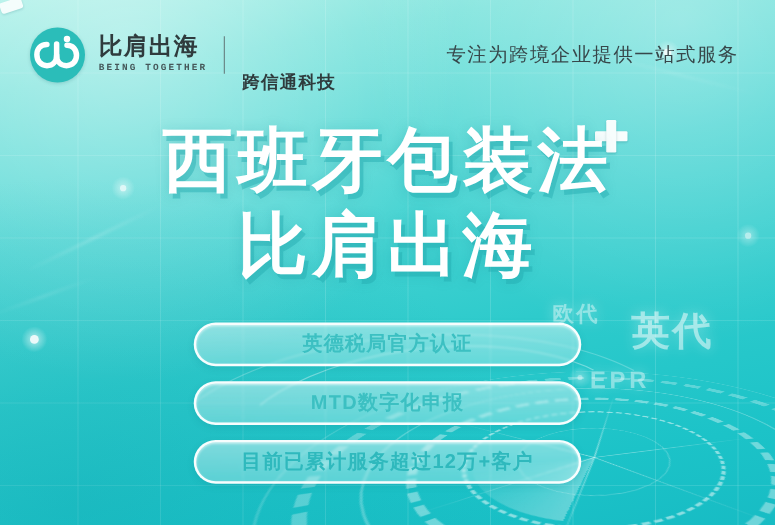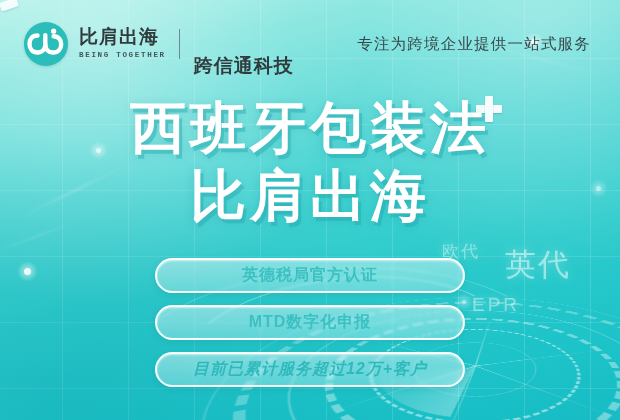--- a/index.html
+++ b/index.html
@@ -51,21 +51,21 @@
 
   .cross{position:absolute;pointer-events:none;}
   .cross i{position:absolute;background:#fff;border-radius:1px;box-shadow:0 1px 2px rgba(0,90,100,.25);}
   .cross i.h{left:0;top:9px;width:26px;height:8px;}
   .cross i.v{left:9px;top:0;width:8px;height:26px;}
   .c1{left:476px;top:96px;transform:rotate(0deg);opacity:.95;}
   .c2{left:448px;top:100px;width:18px;height:9px;background:#fff;border-radius:2px;
       transform:rotate(-18deg);opacity:.85;box-shadow:0 1px 2px rgba(0,90,100,.2);}
 
   
-  .wm{position:absolute;color:rgba(255,255,255,.42);font-weight:400;letter-spacing:2px;
+  .wm{position:absolute;color:rgba(255,255,255,.42);font-weight:700;letter-spacing:2px;
       text-shadow:0 0 10px rgba(255,255,255,.35);user-select:none;}
   .wm-ou{left:442px;top:240px;font-size:17px;}
   .wm-ying{left:505px;top:244px;font-size:31px;color:rgba(255,255,255,.5);}
   .wm-epr{left:472px;top:294px;font-size:19px;letter-spacing:3px;}
 
   
   .hud{position:absolute;right:-70px;bottom:-96px;width:430px;height:300px;
        transform:perspective(420px) rotateX(64deg) rotate(-8deg);pointer-events:none;opacity:.9;}
   .ring{position:absolute;left:50%;top:50%;border-radius:50%;transform:translate(-50%,-50%);
         border:2px dashed rgba(255,255,255,.55);}
@@ -87,21 +87,21 @@
   
   .header{position:absolute;left:0;top:0;width:620px;height:88px;display:flex;align-items:center;}
   .logo-wrap{display:flex;align-items:center;margin-left:24px;}
   .logo-mark{width:44px;height:44px;border-radius:50%;background:#2bbdb9;position:relative;flex:none;
              box-shadow:0 1px 3px rgba(0,80,90,.18);}
   .logo-mark svg{position:absolute;left:0;top:0;}
   .logo-txt{margin-left:11px;font-family:Liberation Mono, monospace;}
   .brand-cn{font-size:19px;font-weight:700;color:#2f3b3d;letter-spacing:1px;line-height:1.05;}
   .brand-en{font-size:7.5px;font-weight:700;color:#46585a;letter-spacing:1.7px;margin-top:2px;}
   .divider{width:1px;height:30px;background:#5b6b6c;opacity:.75;margin:0 14px 0 13px;}
-  .brand-sub{font-size:19px;font-weight:700;color:#2f3b3d;letter-spacing:1px;margin-top:44px;}
+  .brand-sub{font-size:14px;font-weight:700;color:#2f3b3d;letter-spacing:1px;margin-top:44px;}
   .tagline{margin-left:auto;margin-right:29px;font-size:15.5px;color:#37474a;letter-spacing:1.2px;
            font-weight:400;}
 
   
   .headline{position:absolute;left:0;top:96px;width:620px;text-align:center;}
   .hl{
     font-size:56px;font-weight:700;color:#ffffff;letter-spacing:4px;line-height:1.15;
     text-shadow:3px 4px 0 rgba(35,170,175,.45), 0 2px 10px rgba(20,140,150,.28);
     white-space:nowrap;
   }
@@ -113,21 +113,21 @@
   .pill{
     height:31px;min-width:258px;padding:0 24px;border-radius:18px;
     border:2px solid rgba(255,255,255,.95);
     background:linear-gradient(180deg, rgba(255,255,255,.42), rgba(236,255,253,.30));
     display:flex;align-items:center;justify-content:center;
     color:#3cc0c2;font-size:16px;font-weight:700;letter-spacing:1px;
     box-shadow:0 2px 6px rgba(10,120,130,.16), inset 0 1px 2px rgba(255,255,255,.6);
     backdrop-filter:blur(1px);
     white-space:nowrap;
   }
-  .pill.p3{color:#2fb9bd;font-style:italic;}
+  .pill.p3{color:#2fb9bd;}
 </style>
 </head>
 <body>
 
 <div id="banner">
 
   <div class="bg-layer grid"></div>
   <div class="bg-layer glow-tl"></div>
   <div class="bg-layer glow-tr"></div>
   <div class="bg-layer glow-bl"></div>

